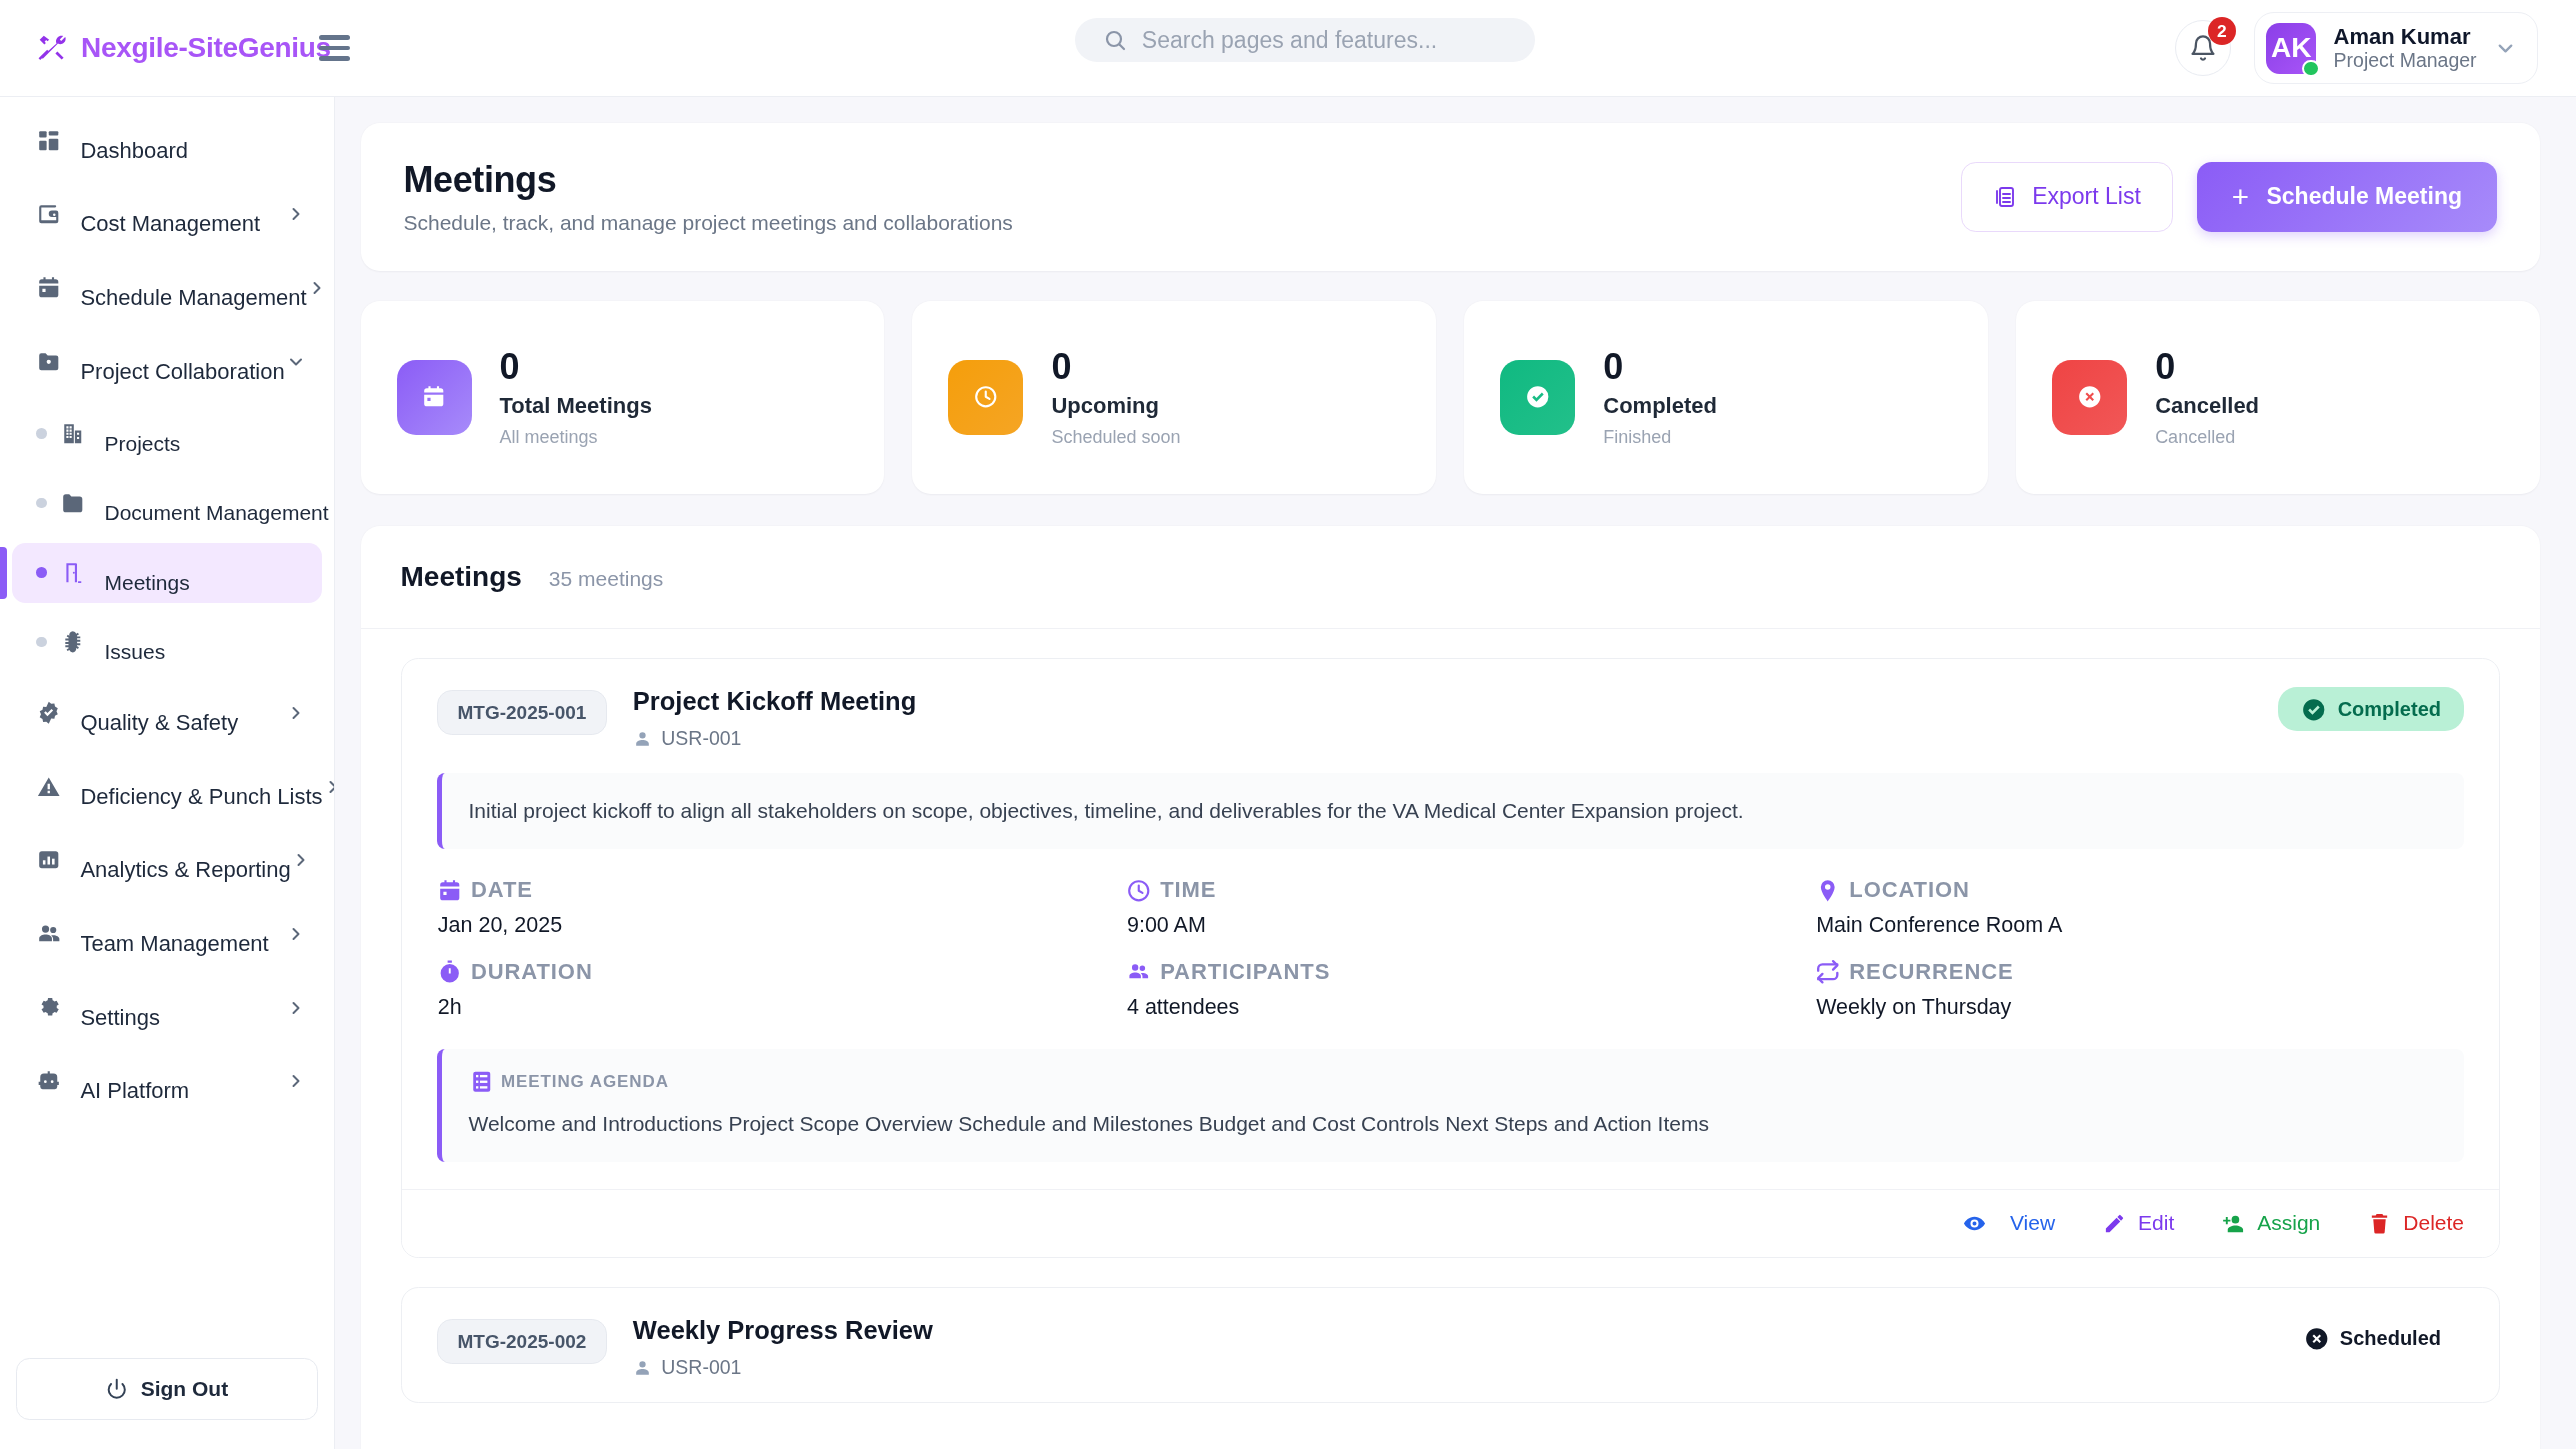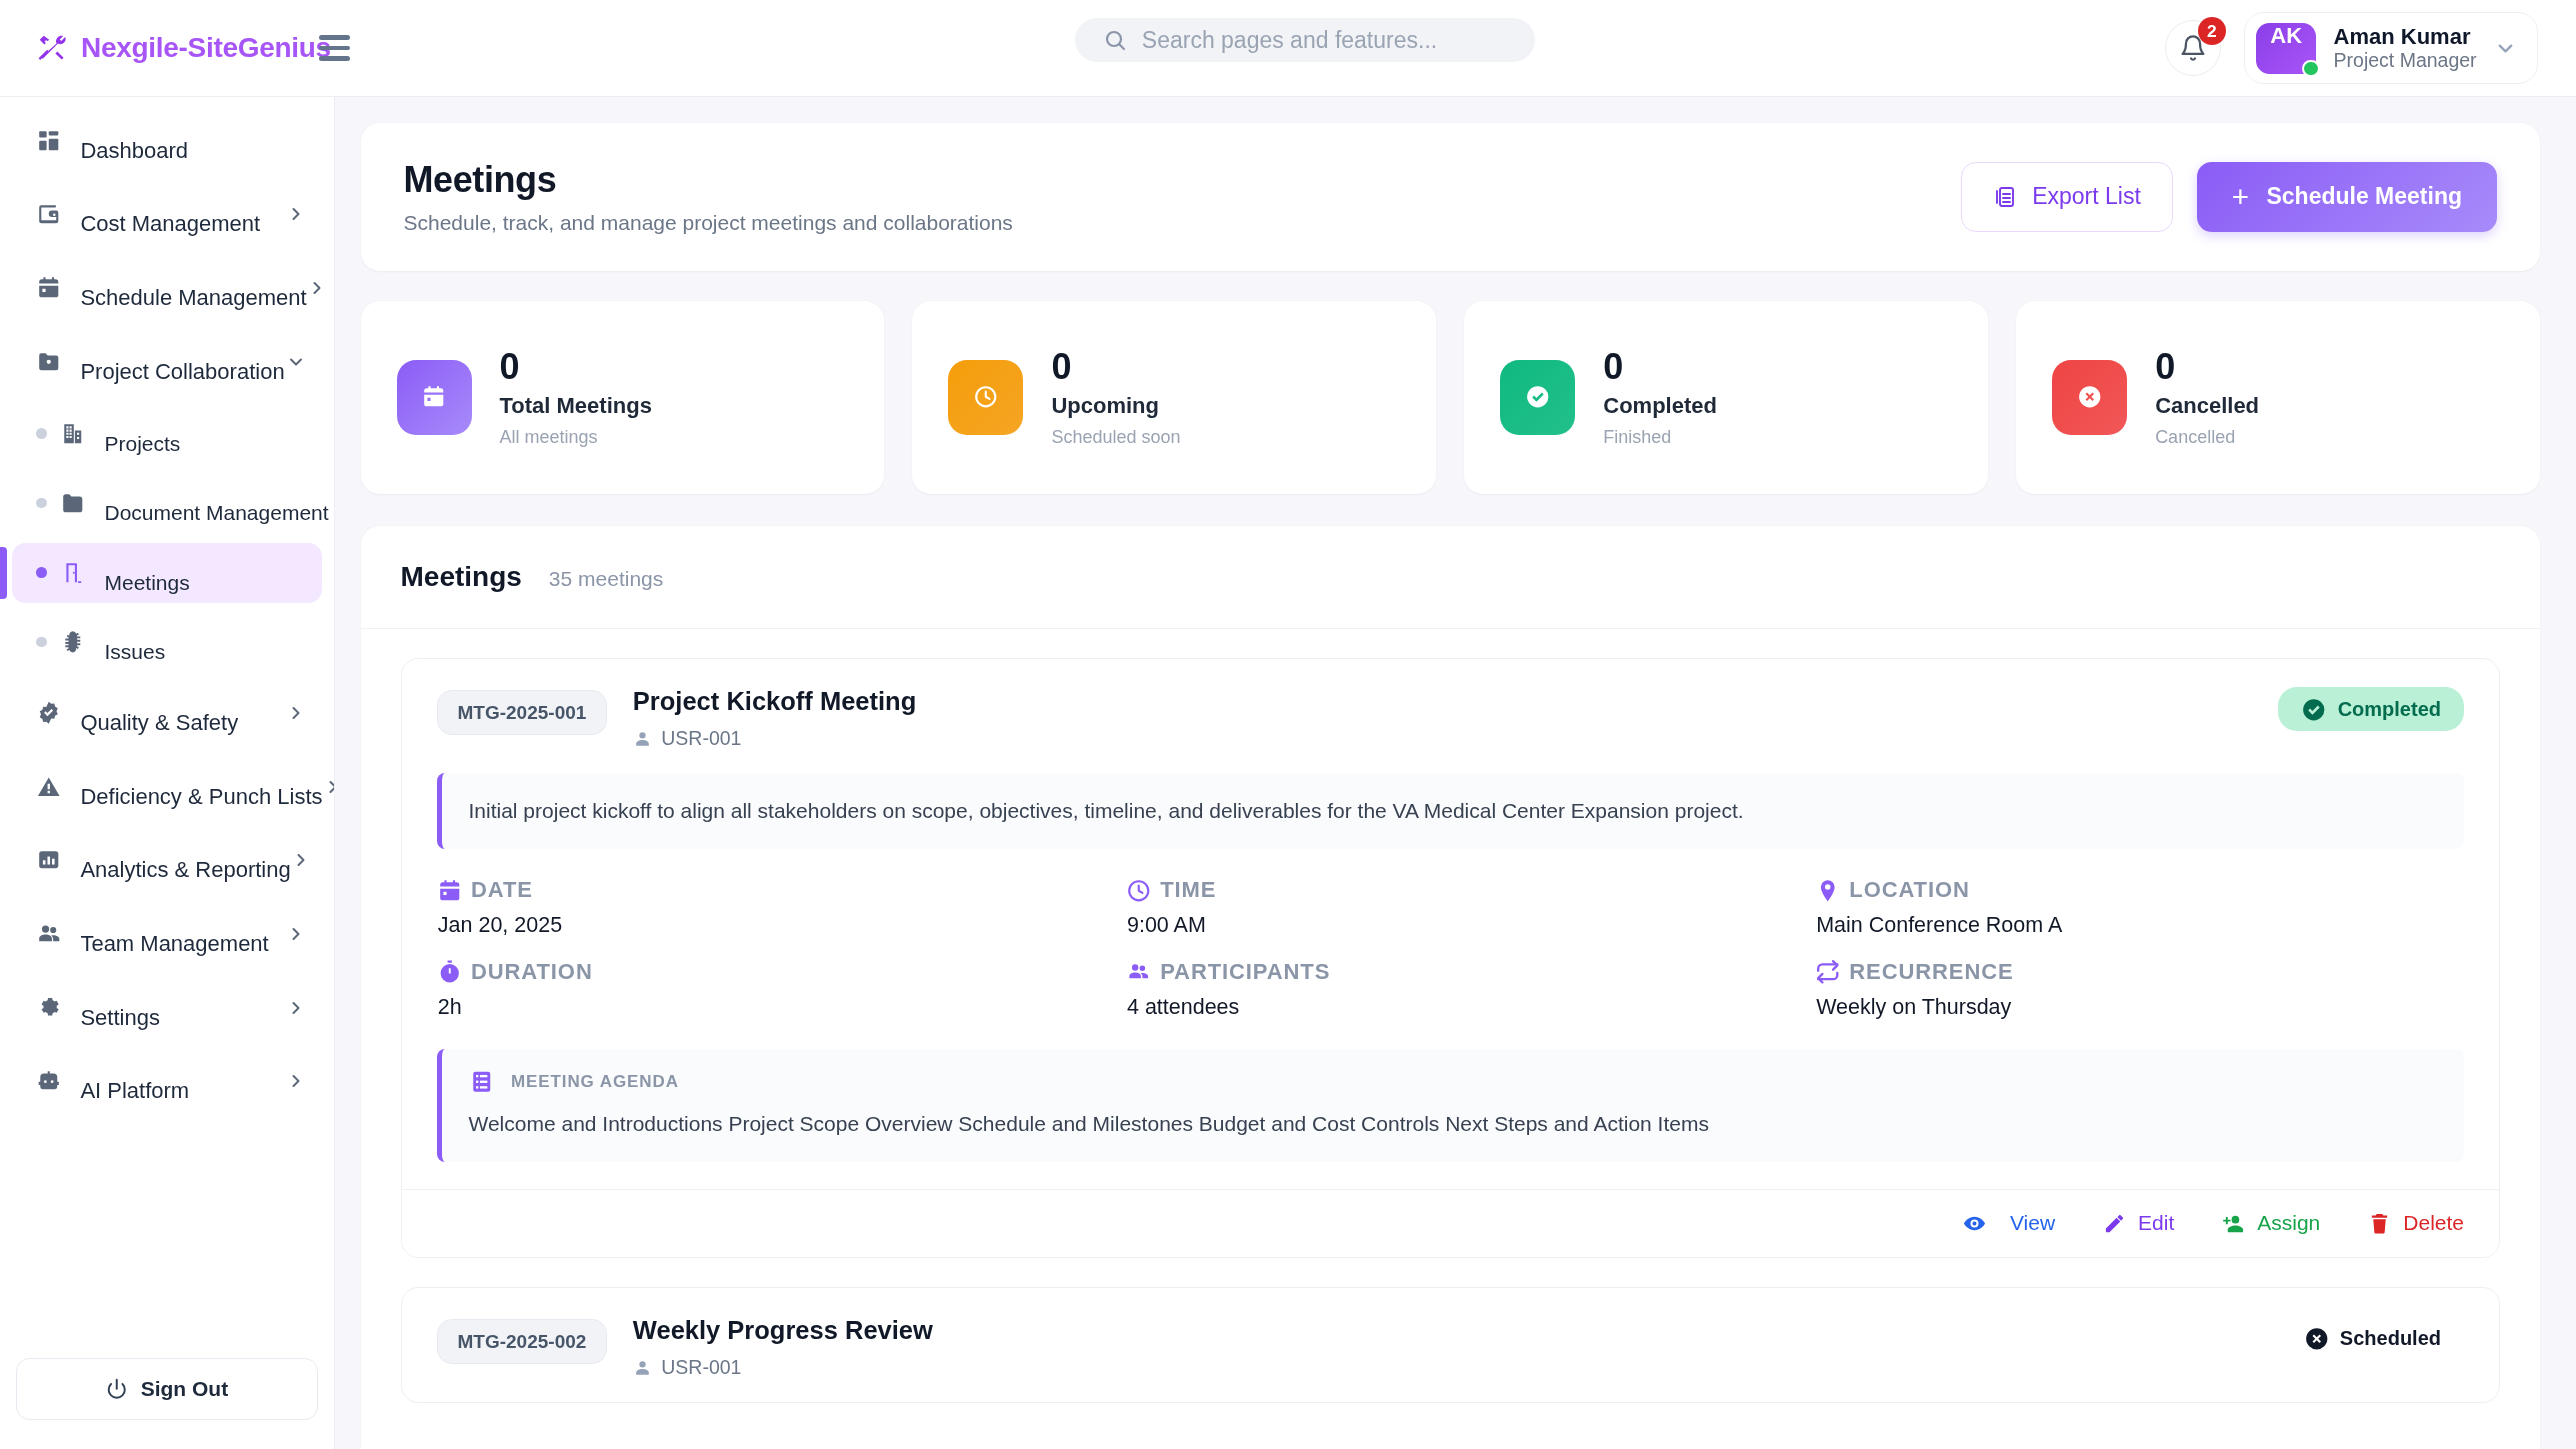--- a/index.html
+++ b/index.html
@@ -38,23 +38,23 @@
   .bell-badge {
     position:absolute; top:-4px; right:-5.4px; min-width: 28px; height: 28px; border-radius: 14px;
     background:#dc2626; color:#fff; font-size: 17.4px; font-weight: 700;
     display:flex; align-items:center; justify-content:center; padding: 0 6.7px;
   }
   .userchip {
     display:flex; align-items:center; gap: 17.4px; padding: 9.4px 20px 9.4px 10.7px;
     border: 0.7px solid #edeff4; border-radius: 20px; background: #fff; cursor: pointer;
   }
   .avatar {
-    width: 60px; height: 51px; border-radius: 13.4px; position: relative;
+    width: 50px; height: 51px; border-radius: 13.4px; position: relative;
     background: linear-gradient(135deg,#8b3fe8,#a855f7);
-    color: #fff; font-size: 22px; font-weight: 700; display:flex; align-items:flex-start; justify-content:center;
+    color: #fff; font-size: 28px; font-weight: 700; display:flex; align-items:center; justify-content:center;
   }
   .avatar .dot {
     position:absolute; right:-3.4px; bottom:-3.4px; width: 17.4px; height: 17.4px; border-radius: 50%;
     background:#22c55e; border: 2px solid #fff;
   }
   .uname { font-size: 22px; font-weight: 700; color:#0f172a; line-height: 1.18; }
   .urole { font-size: 19.5px; color:#6b7687; line-height: 1.18; }
   .chev-down { color:#94a3b8; display:flex; }
 
   
@@ -160,21 +160,21 @@
   }
   .mgrid { display:grid; grid-template-columns: repeat(3, 1fr); gap: 21.5px 40px; padding: 28px 35px 13.4px 35px; }
   .mfield .flabel { display:flex; align-items:center; gap: 9px; font-size: 22px; font-weight: 700; letter-spacing: 0.9px; color:#8b95a8; text-transform: uppercase;}
   .mfield .flabel .fico { color:#8b5cf6; display:flex; }
   .mfield .fval { font-size: 21.5px; color:#111827; margin-top: 9.4px; margin-left: 1.3px; }
 
   .magenda {
     margin: 16px 35px 0 35px; background:#fafbfc; border-left: 5.4px solid #8b5cf6; border-radius: 8px;
     padding: 20px 27px 23px 27px;
   }
-  .magenda .alabel { display:flex; align-items:center; gap: 17px; font-size: 17px; font-weight: 700; letter-spacing: 0.9px; color:#8b95a8; }
+  .magenda .alabel { display:flex; align-items:center; gap: 7px; font-size: 17px; font-weight: 700; letter-spacing: 0.9px; color:#8b95a8; }
   .magenda .alabel .aico { color:#8b5cf6; display:flex; }
   .magenda .aval { font-size: 21px; color:#374151; margin-top: 14.8px; line-height: 1.4; }
 
   .mactions {
     margin-top: 27px; border-top: 0.7px solid #f0f1f5; padding: 21.5px 35px;
     display:flex; justify-content: flex-end; gap: 48px; background:#fff;
   }
   .act { display:flex; align-items:center; gap: 12px; cursor:pointer; }
   .act .albl { font-size: 21px; font-weight: 500; }
   .act .aic { display:flex; }

